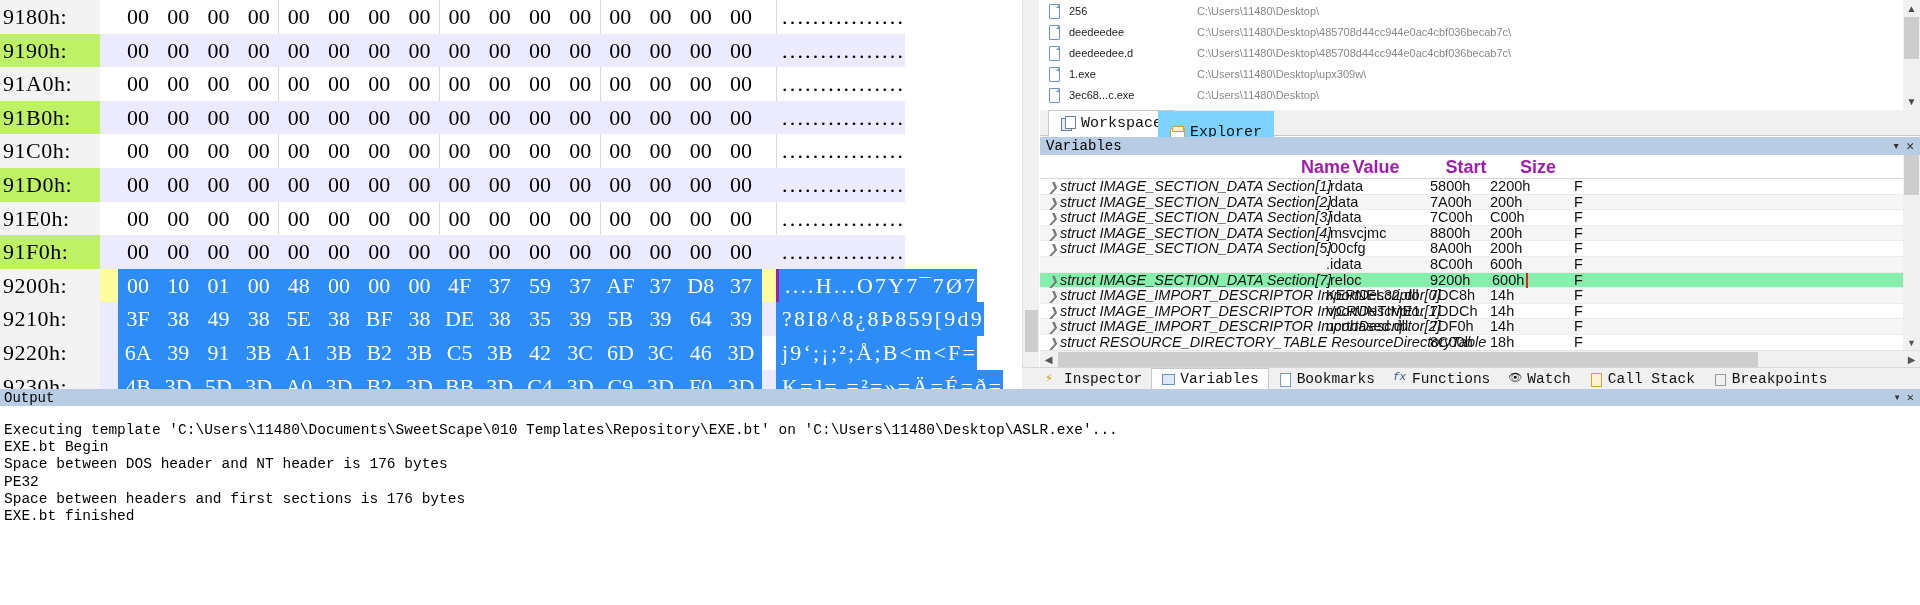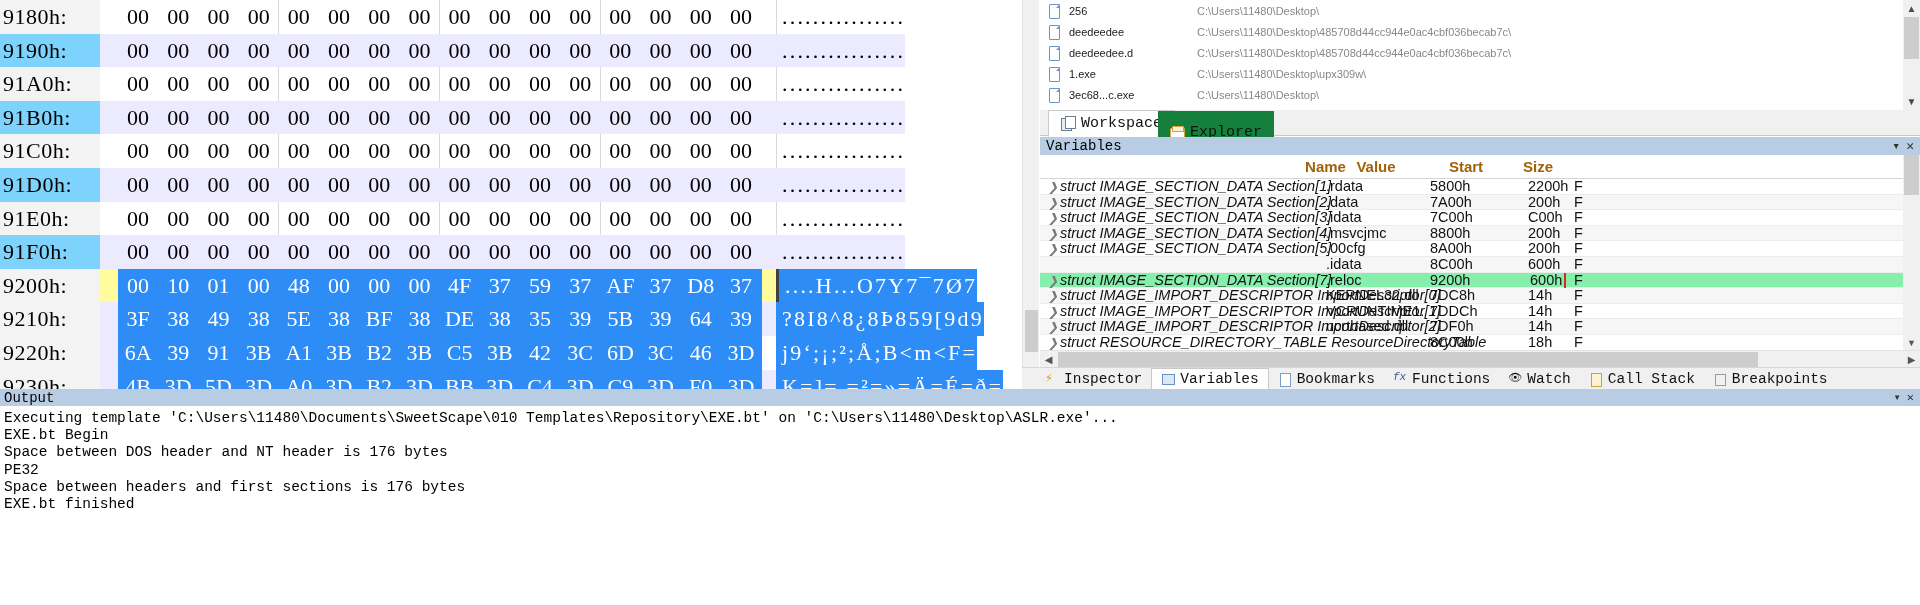--- a/index.html
+++ b/index.html
@@ -65,32 +65,32 @@
   .hex-ascii {
     display: inline-block;
     vertical-align: top;
     padding-left: 6px;
     color: #000000;
     letter-spacing: 2.2px;
     font-family: "Liberation Serif", serif;
   }
   
   .hex-row.alt .hex-bytes, .hex-row.alt .hex-ascii { background: #eceaff; }
-  .hex-row.alt .hex-addr { background: #7dd3fc; }
+  .hex-row.alt .hex-addr { background: #bef264; }
   .hex-row.alt .hex-gutter { background: #eceaff; }
   .hex-row.alt .hex-mid-gap { background: #eceaff; }
 
   
   .hex-row.sel .hex-bytes, .hex-row.sel .hex-ascii { background: #2d8cf5; color: #ffffff; }
   .hex-row.sel .hex-bytes .b { color: #ffffff; }
   .hex-row.sel .hex-gutter { background: #eceaff; }
   .hex-row.sel .hex-mid-gap { background: #ffffff; }
   .hex-row.sel.alt2 .hex-mid-gap { background: #eceaff; }
   .hex-row.sel .hex-addr { background: #f3f3f3; color:#000; }
-  .ascii-caret { border-left: 3px solid #404040; }
+  .ascii-caret { border-left: 3px solid #a21caf; }
 
   .yellow-gutter { background: #fffc9e !important; }
 
   
   .colsep {
     position: absolute; top: 0; bottom: 0; width: 1px; background: #d9d9d9;
   }
 
   
   #hex-scroll {
@@ -157,21 +157,21 @@
     width: 880px; height: 26px;
     background: #f0f0f0;
     border-bottom: 1px solid #c9c9c9;
   }
   .wx-tab {
     position:absolute; top: 1px; height: 43px;
     display:flex; align-items:center; gap:5px;
     padding: 0 12px;
     font-family: "Liberation Mono", monospace;
     font-size: 15px; color:#111;
-    background: #15803d;
+    background: #7dd3fc;
   }
   .wx-tab.active {
     background:#ffffff;
     border:1px solid #c9c9c9; border-bottom: 1px solid #ffffff;
     top:0; height:27px;
   }
   .tab-ico { width:15px; height:15px; position:relative; display:inline-block; }
   .tab-ico.ws:before {
     content:''; position:absolute; left:0; top:2px; width:9px; height:11px;
     border:1px solid #6b7d95; background:#e8edf4;
@@ -200,39 +200,39 @@
   #vars-title .btns { display:flex; gap:6px; padding-right:6px; font-size:13px; color:#333; }
 
   #vars-panel {
     position:absolute; left:1040px; top:155px; width:880px; height:195px;
     background:#ffffff; overflow:hidden;
   }
   #vars-header {
     height: 24px; line-height:24px;
     border-bottom:1px solid #d6d6d6;
     position:relative; background:#ffffff;
-    font-size:15px; font-weight:bold; color:#a16207;
+    font-size:18px; font-weight:bold; color:#a21caf;
   }
   #vars-header .h {
     position:absolute; top:0; text-align:center;
   }
   .var-row {
     position:relative;
     height: 15.6px; line-height:15.6px;
     font-size: 14.5px; color:#111;
     white-space:nowrap;
     border-bottom:1px solid #ececec;
   }
   .var-row.odd { background:#f6f6f6; }
   .var-row.selected { background:#86efac; }
   .var-cell { position:absolute; top:0; overflow:hidden; white-space:nowrap; }
   .c-name  { left: 8px; font-style: italic; }
   .c-value { left: 286px; width: 100px; }
   .c-start { left: 390px; width: 72px; }
-  .c-size  { left: 488px; width: 66px; }
+  .c-size  { left: 450px; width: 66px; }
   .c-color { left: 534px; width: 20px; }
   .chev {
     display:inline-block; width:12px; color:#7a7a7a; font-size:12px;
   }
   .size-boxed {
     outline: 2px solid #e2231a;
     outline-offset: 0px;
     padding: 0 2px;
   }
 
@@ -280,21 +280,21 @@
     font-family:"Liberation Mono", monospace; font-size:14px;
     display:flex; align-items:center; padding-left:4px;
   }
   #output-title .caption{flex:1;}
   #output-title .btns{display:flex;gap:6px;padding-right:6px;font-size:12px;color:#333;}
   #output-body {
     position:absolute; left:0; top:406px; width:1920px; height:199px;
     background:#ffffff;
     font-family:"Liberation Mono", monospace;
     font-size:14.5px; color:#000;
-    padding: 4px 0 0 4px;
+    padding: 16px 0 0 4px;
     overflow:hidden;
   }
   .out-line { height:17.2px; line-height:17.2px; white-space:nowrap; }
 </style>
 </head>
 <body>
 
 <div id="app">
 
   <div id="hex-pane">

